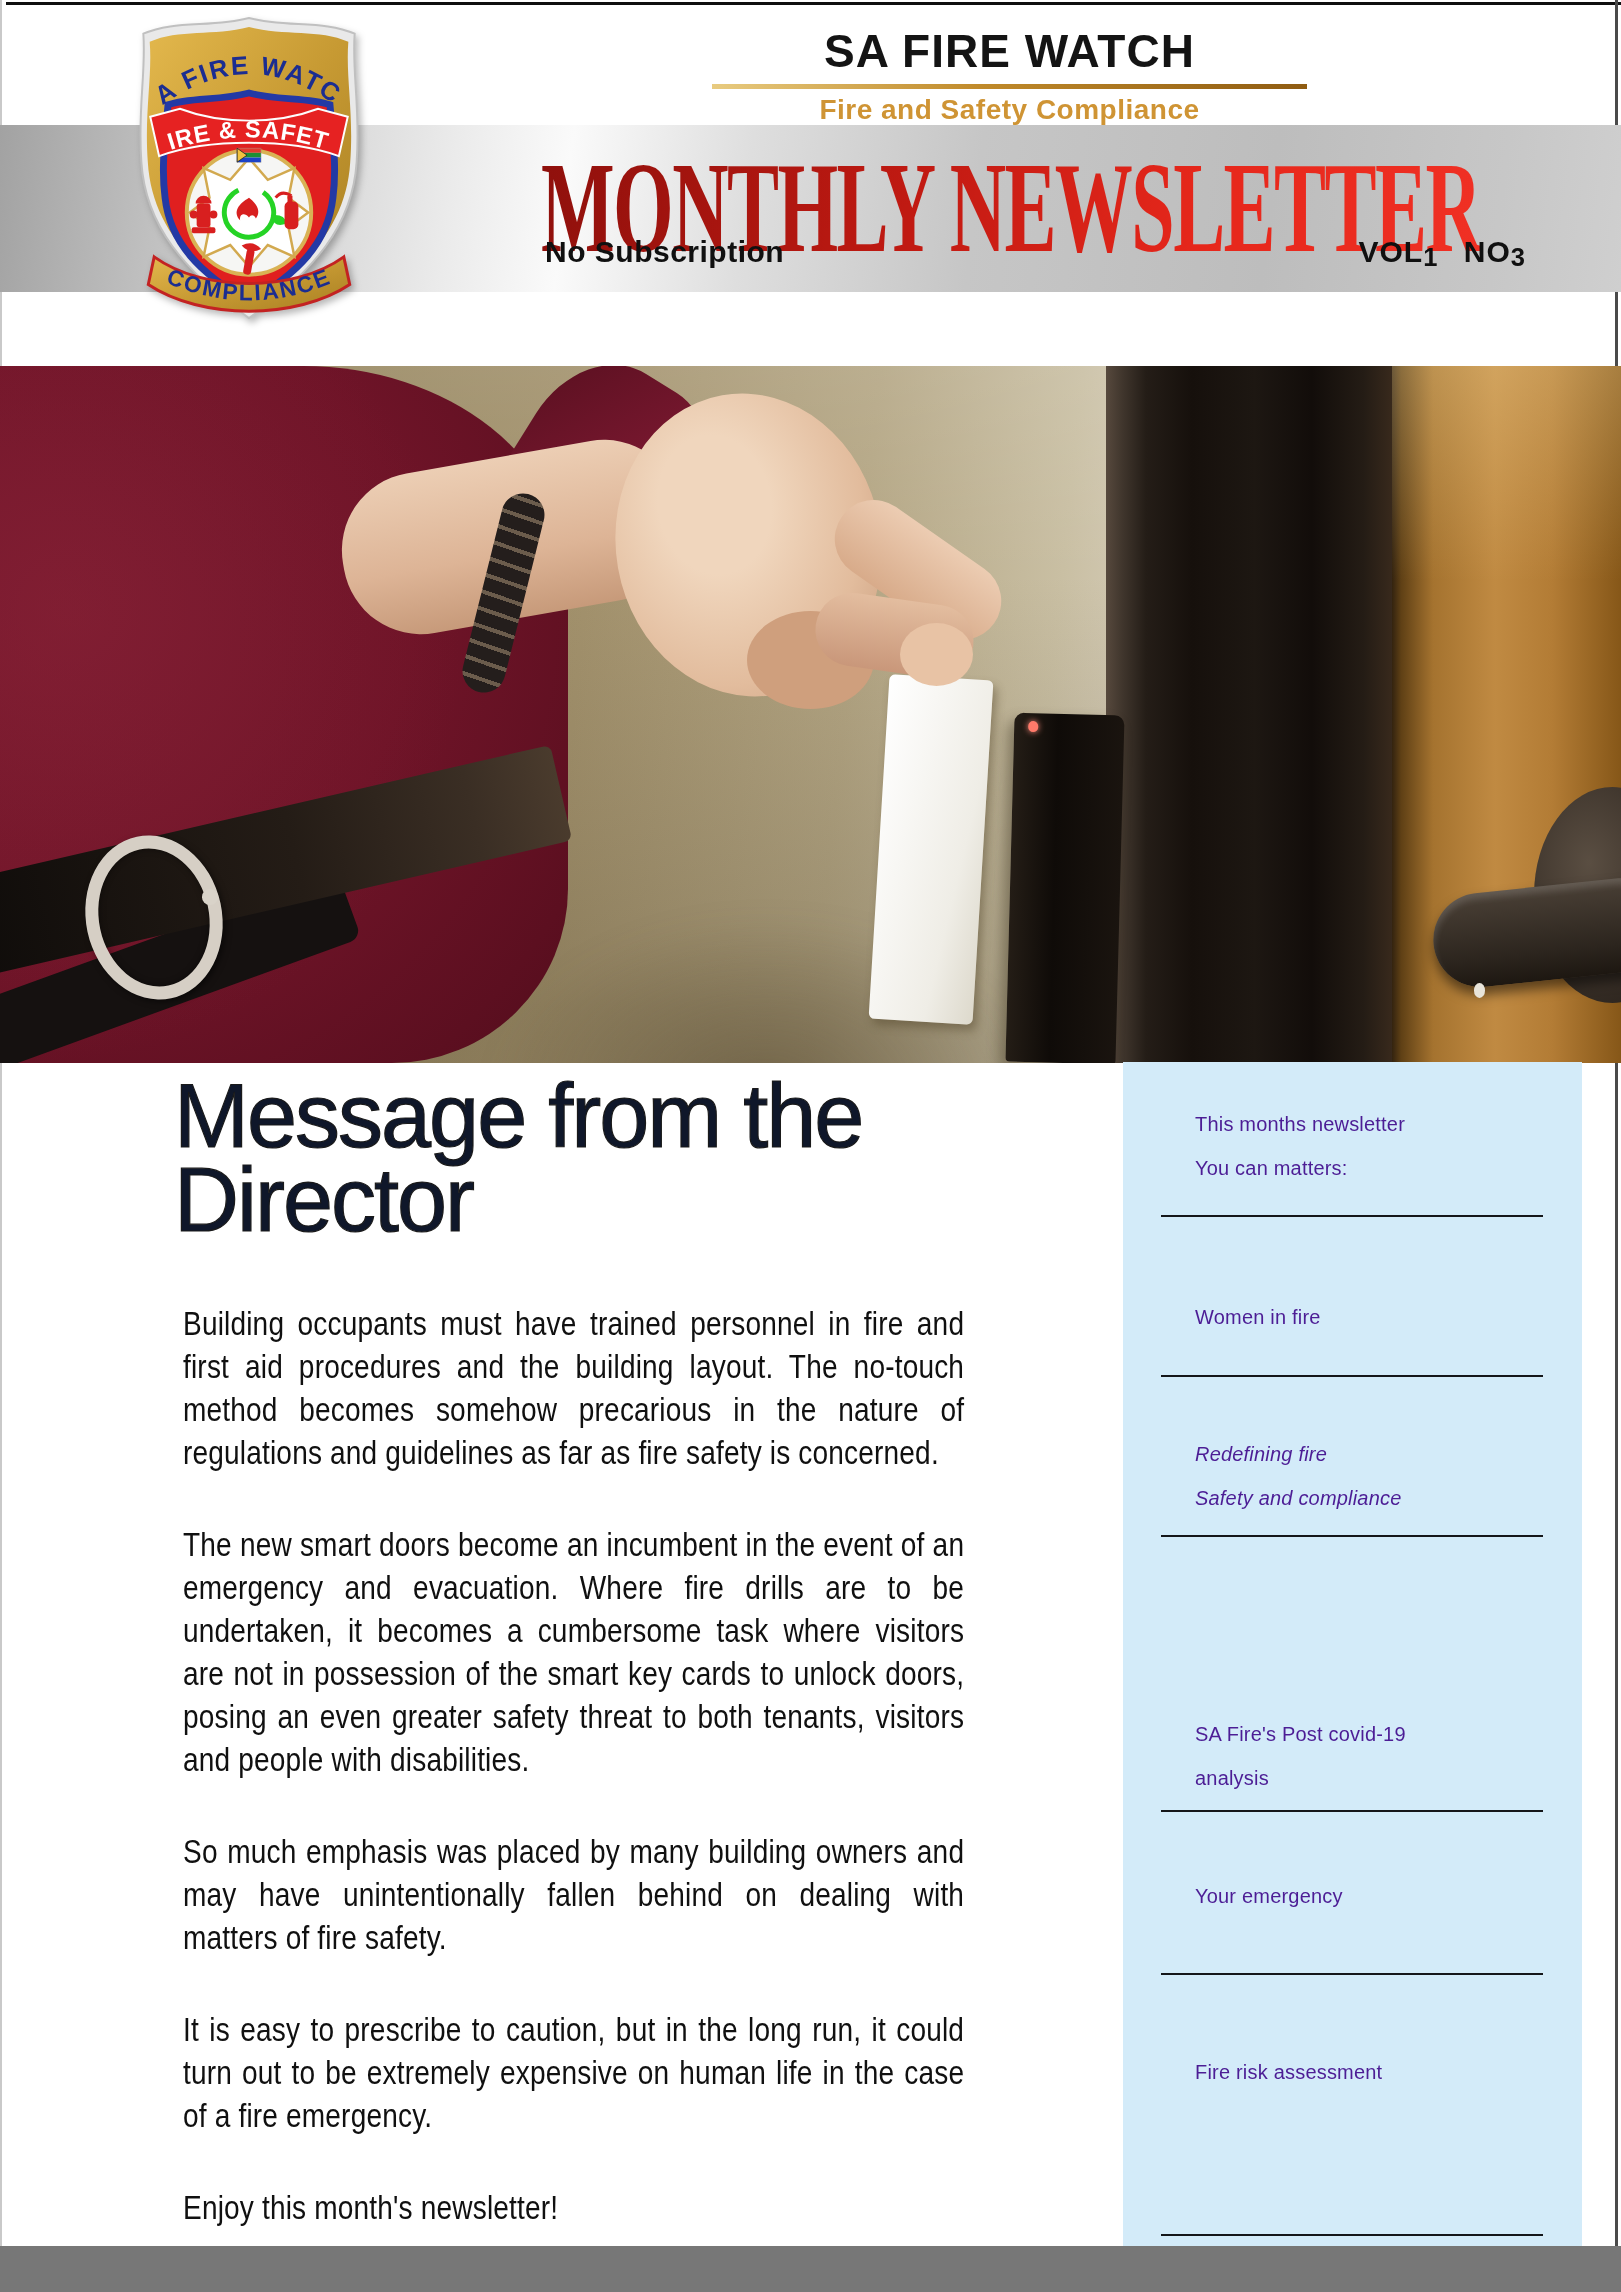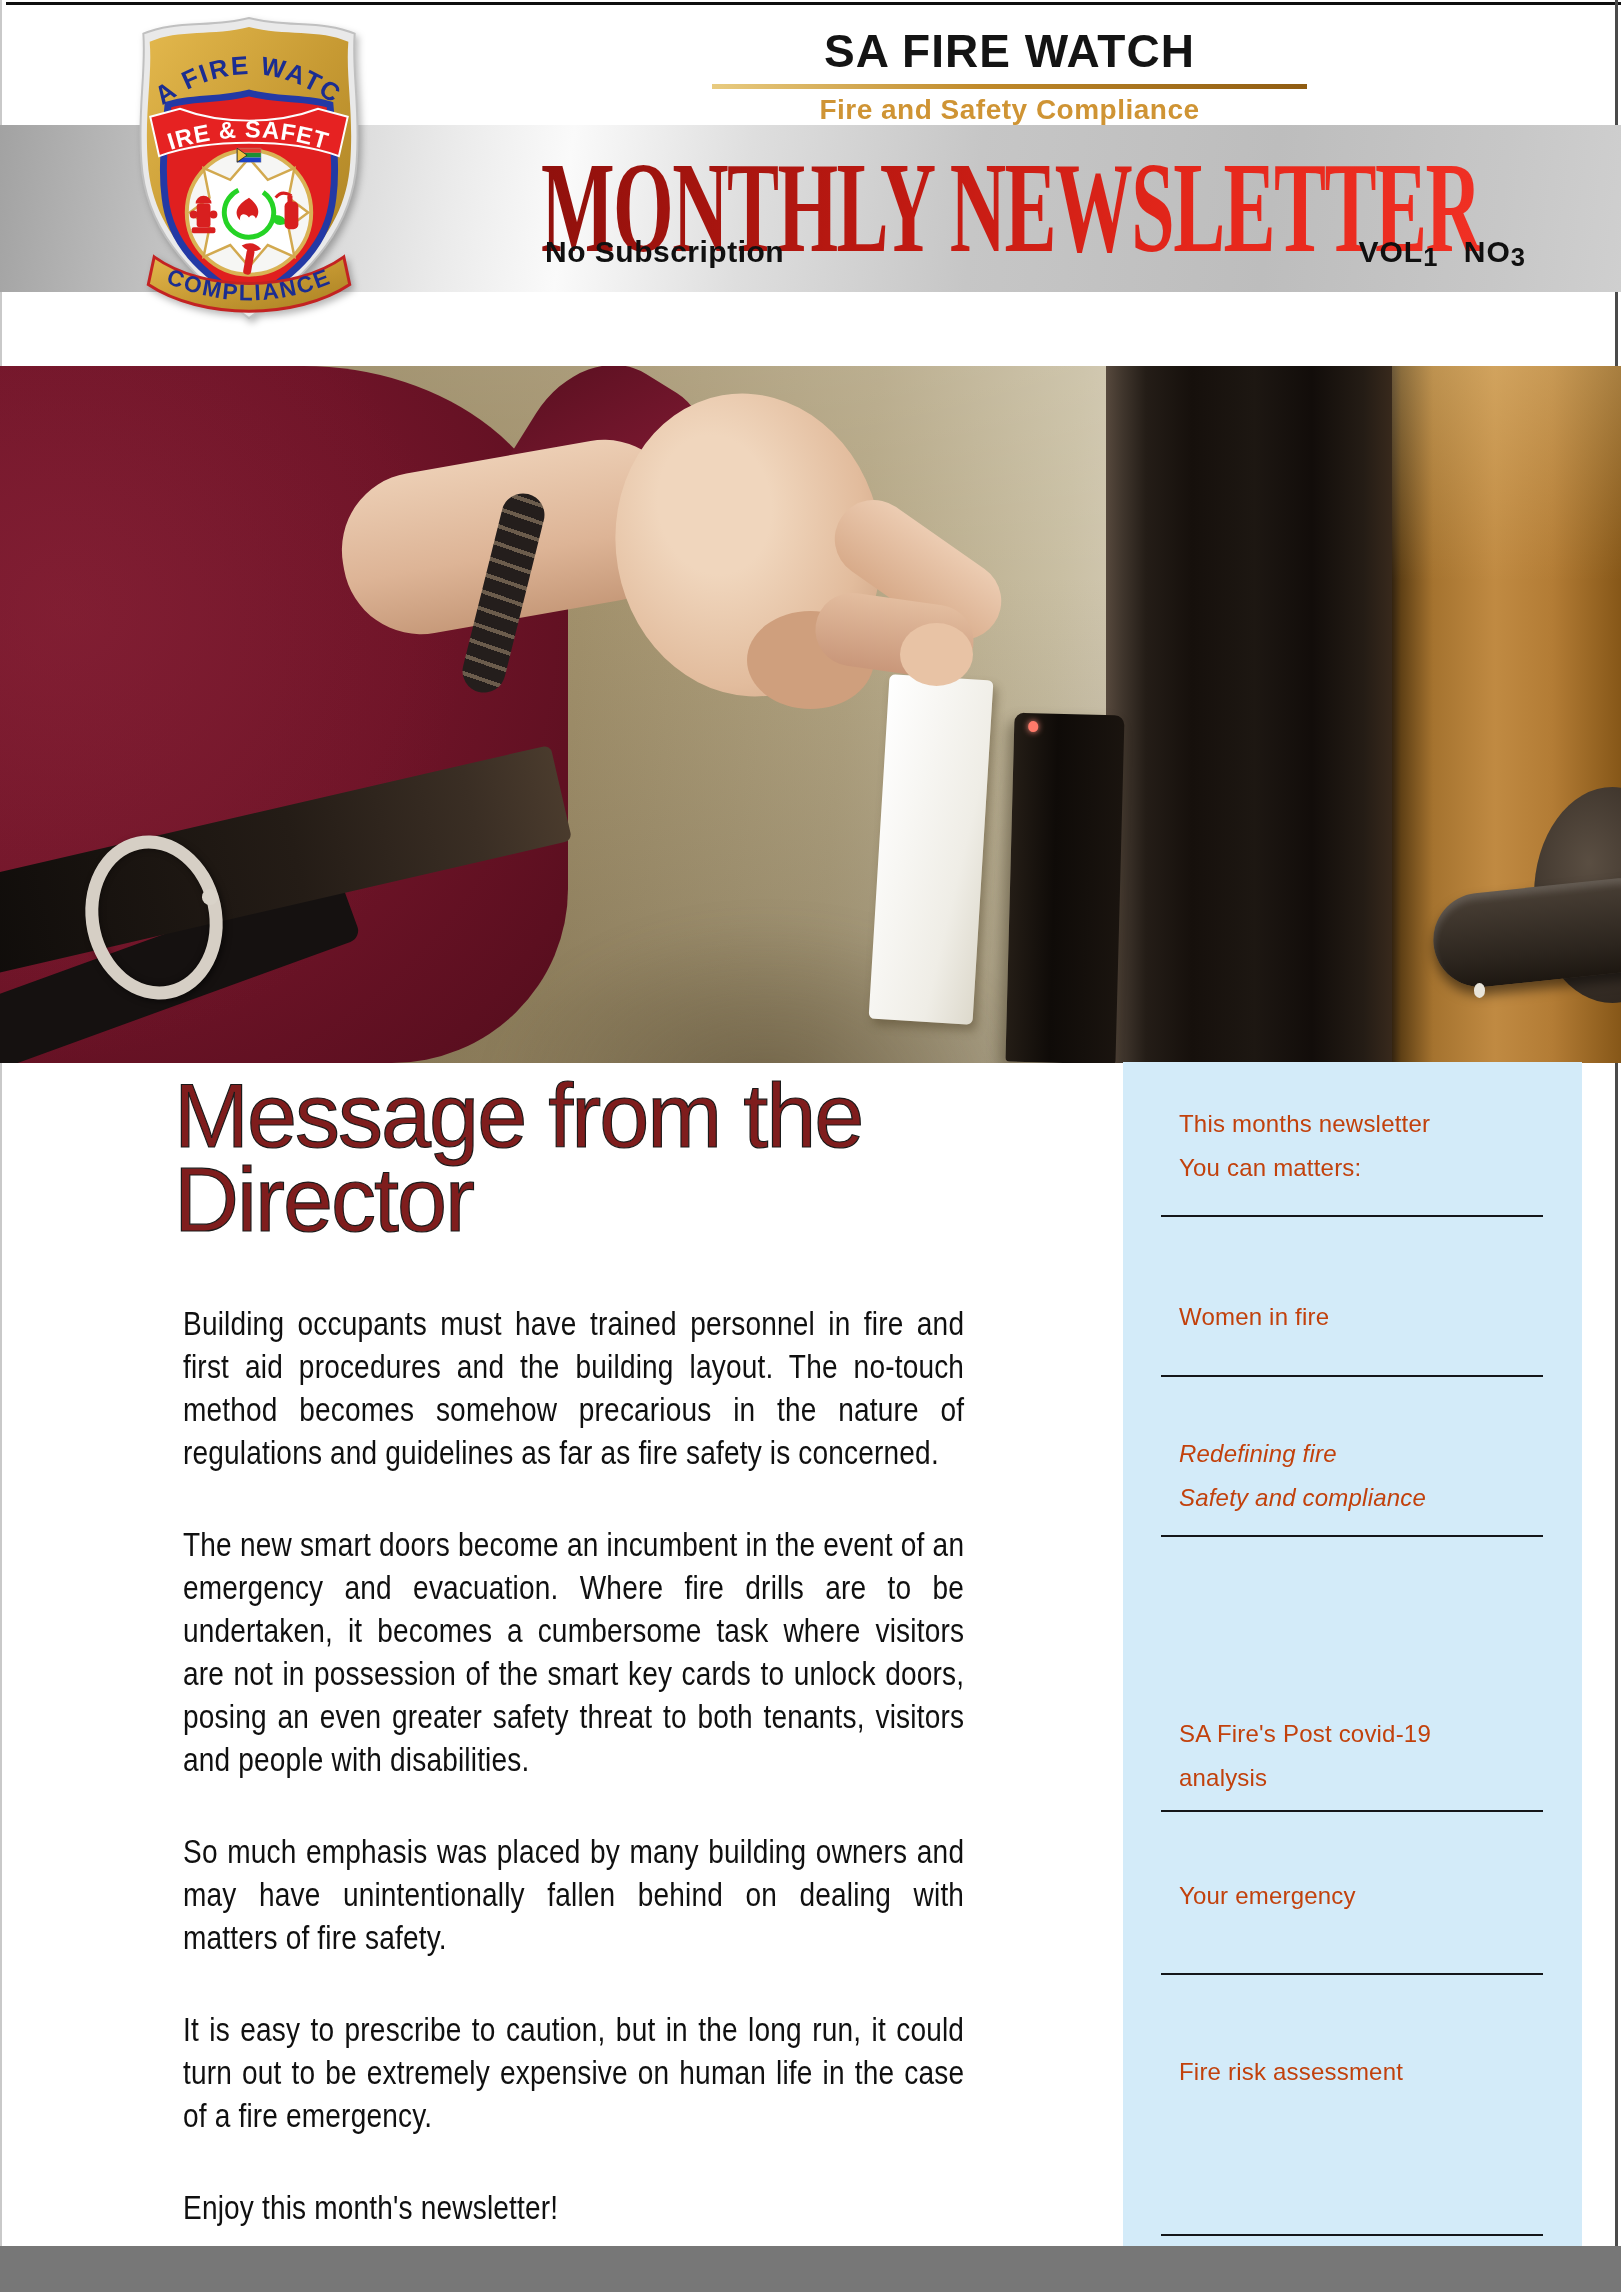--- a/index.html
+++ b/index.html
@@ -96,32 +96,32 @@
   .fist{left:616px;top:27.4px;width:265px;height:304px;border-radius:50%;transform:rotate(-10deg);
          background:radial-gradient(at 40% 35%,#f0d6bd 25%,#e2bc9d 65%,#c59878 100%);}
   .curled{left:747px;top:245px;width:127px;height:98px;border-radius:50%;background:#cf9f7d;}
   .finger-index{left:825px;top:165px;width:186px;height:78px;border-radius:41px;transform:rotate(35deg);
          background:linear-gradient(180deg,#ecccb2,#d8ab8a);}
   .finger-thumb{left:815px;top:233px;width:159px;height:73px;border-radius:39px;transform:rotate(8deg);
          background:linear-gradient(180deg,#e3bd9f,#c9977a);}
   .finger-tip{left:900px;top:257px;width:73px;height:63px;border-radius:50%;background:#e8c3a5;}
 
   
-  .headline{left:174px;top:1074px;font-size:90px;line-height:84px;color:#7f1d1d;
+  .headline{left:174px;top:1074px;font-size:90px;line-height:84px;color:#0f172a;
             letter-spacing:-2px;font-weight:400;-webkit-text-stroke:1.2px #1a1a1a;}
   .headline span{display:block;}
   .body-col{left:183px;top:1302px;width:919px;transform:scaleX(0.85);transform-origin:left top;
             font-size:33px;line-height:43px;color:#101010;text-align:justify;letter-spacing:0.2px;}
   .body-col p{margin:0 0 49px 0;}
   .body-col p:last-child{margin-bottom:0;}
 
   
   .sidebar{left:1123px;top:1062px;width:459px;height:1230px;background:#d3ebf9;}
-  .sidebar .sb-text{position:absolute;left:56px;width:387px;font-size:24px;line-height:44px;
-            color:#c2410c;letter-spacing:0.2px;}
+  .sidebar .sb-text{position:absolute;left:72px;width:387px;font-size:20px;line-height:44px;
+            color:#4c1d95;letter-spacing:0.2px;}
   .sidebar .sb-text span{display:block;}
   .sidebar .sb-rule{position:absolute;left:38px;width:382px;border-top:2.9px solid #14161a;}
   .sb-intro{top:40px;}
   .rule-1{top:153px;} .item-1{top:233px;}
   .rule-2{top:313px;} .item-2{top:370px;font-style:italic;}
   .rule-3{top:473px;} .item-3{top:650px;}
   .rule-4{top:748px;} .item-4{top:812px;}
   .rule-5{top:911px;} .item-5{top:988px;}
   .rule-6{top:1172px;}
 </style>

